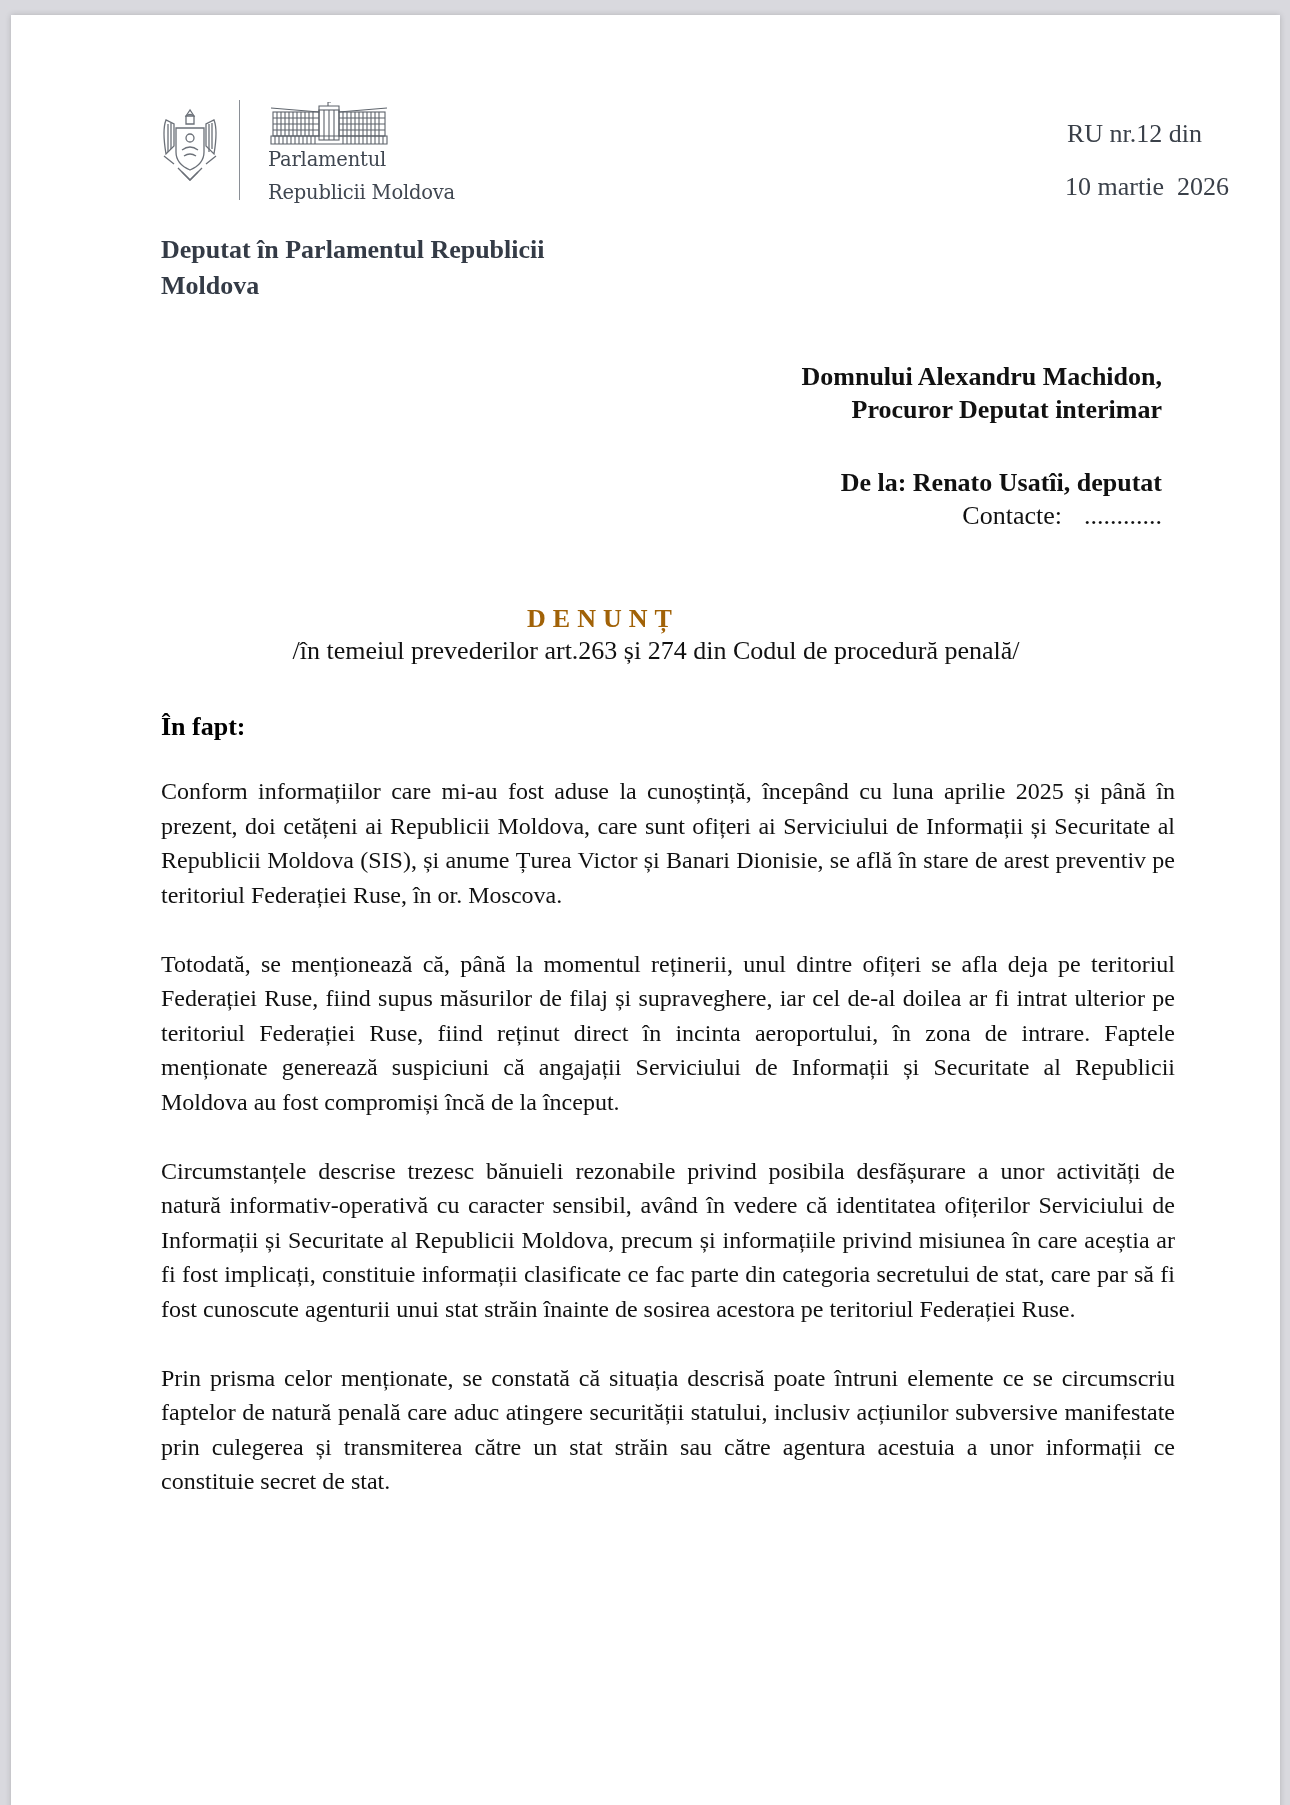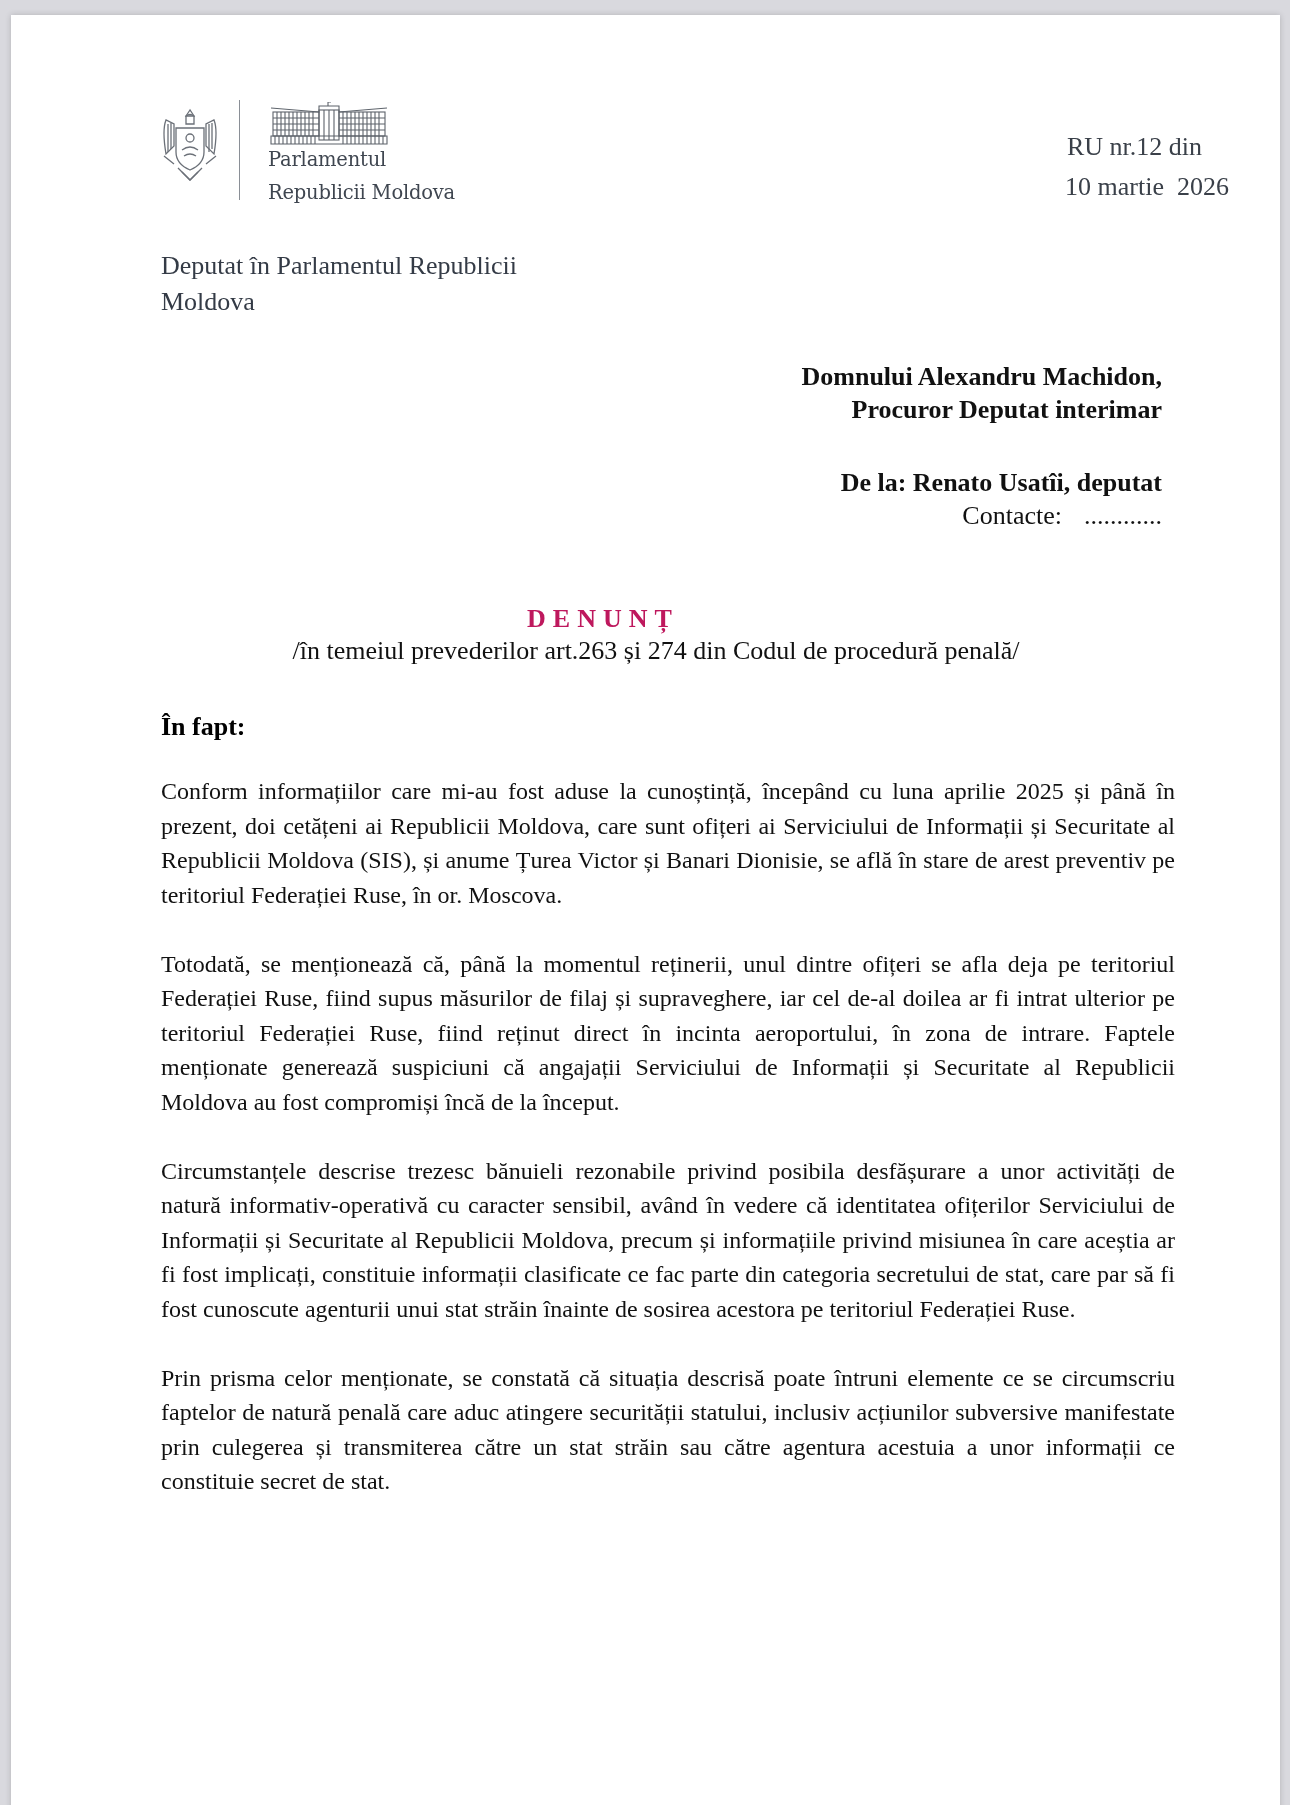--- a/index.html
+++ b/index.html
@@ -19,38 +19,38 @@
   .divider { position: absolute; left: 79px; top: 0; width: 1px; height: 100px; background: #8a8f96; }
   .building { position: absolute; left: 109px; top: 2px; width: 120px; height: 44px; }
   .logo-line1, .logo-line2 {
     position: absolute; left: 108px; font-family: "DejaVu Serif", serif; font-size: 19.5px;
     color: #3f4650; letter-spacing: -0.2px; white-space: nowrap;
   }
   .logo-line1 { top: 48px; }
   .logo-line2 { top: 81px; }
 
   .ref { position: absolute; right: 61px; font-size: 26px; color: #3a4049; white-space: nowrap; text-align: right; }
-  .ref1 { top: 132px; right: 88px; }
+  .ref1 { top: 119px; right: 88px; }
   .ref2 { top: 172px; }
 
   .sender {
-    position: absolute; left: 161px; top: 232px; font-size: 26px; font-weight: normal;
-    color: #343b46; line-height: 36px; margin-top: 16px;
+    position: absolute; left: 161px; top: 232px; font-size: 26px; font-weight: bold;
+    color: #343b46; line-height: 36px;
   }
   .addressee {
     position: absolute; right: 128px; top: 360px; text-align: right;
     font-size: 26px; font-weight: bold; color: #111; line-height: 33px; white-space: nowrap;
   }
   .from { position: absolute; right: 128px; top: 468px; text-align: right; font-size: 26px; font-weight: bold; color: #111; white-space: nowrap; }
   .contacts { position: absolute; right: 128px; top: 501px; text-align: right; font-size: 26px; color: #111; white-space: nowrap; }
   .contacts .dots { margin-left: 22px; }
 
   .title {
     position: absolute; left: 0; width: 1196px; top: 604px; text-align: center;
-    font-size: 26px; font-weight: bold; letter-spacing: 7px; color: #be185d; padding-left: 10px; box-sizing: border-box;
+    font-size: 26px; font-weight: bold; letter-spacing: 7px; color: #a16207; padding-left: 10px; box-sizing: border-box;
   }
   .subtitle {
     position: absolute; left: 0; width: 1290px; top: 636px; text-align: center;
     font-size: 26px; color: #111; padding-left: 22px; box-sizing: border-box;
   }
   .section-heading {
     position: absolute; left: 161px; top: 712px; font-size: 26px; font-weight: bold; color: #000000;
   }
   .body {
     position: absolute; left: 161px; top: 774px; width: 1014px;

